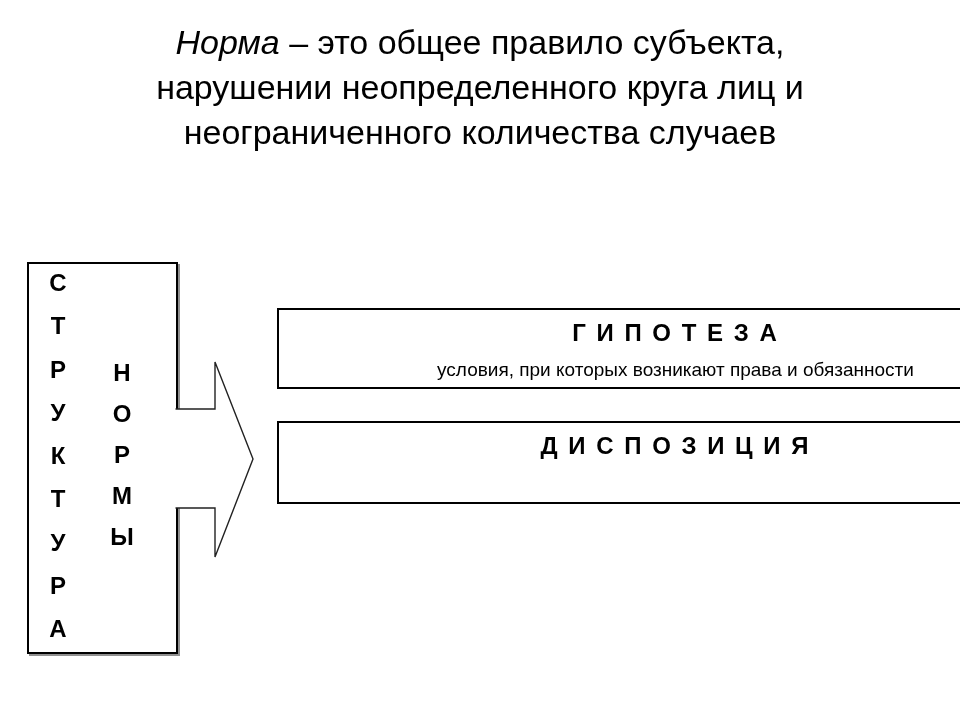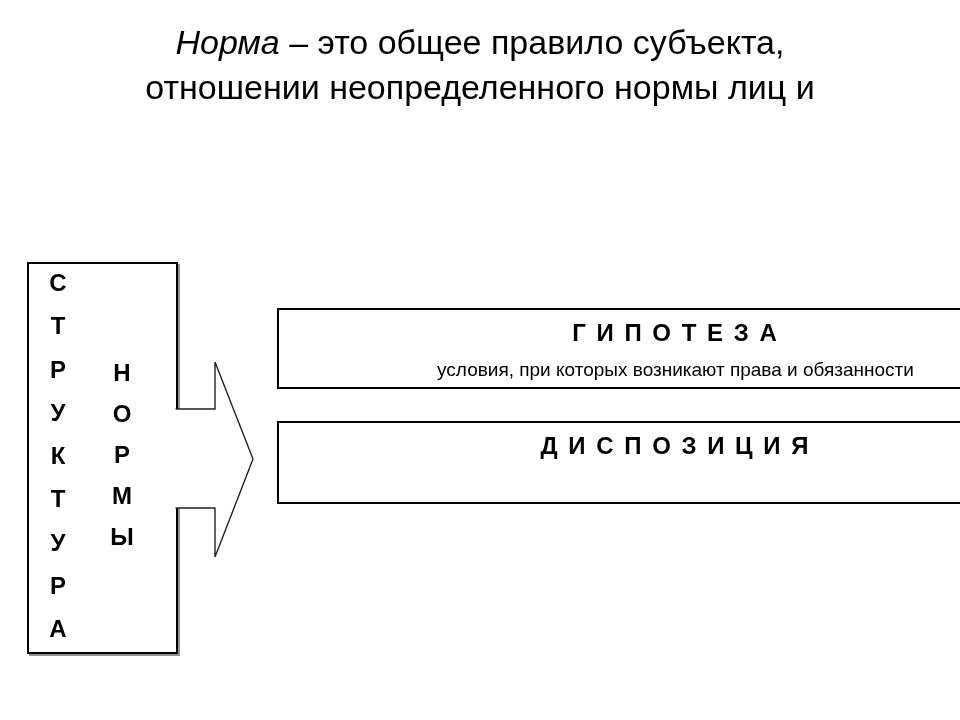--- a/index.html
+++ b/index.html
@@ -92,21 +92,22 @@
 </style>
 </head>
 <body>
 
 <div class="slide">
 
   <div class="title">
     <div>
       <span class="term">Норма</span><span> – это общее правило субъекта,</span>
     </div>
-    <div>отношении неопределенного нормы лиц и</div>
+    <div>нарушении неопределенного круга лиц и</div>
+    <div>неограниченного количества случаев</div>
   </div>
 
   <div class="structure-box"></div>
 
   <div class="letter-col col-structure">
     <span>С</span>
     <span>Т</span>
     <span>Р</span>
     <span>У</span>
     <span>К</span>

